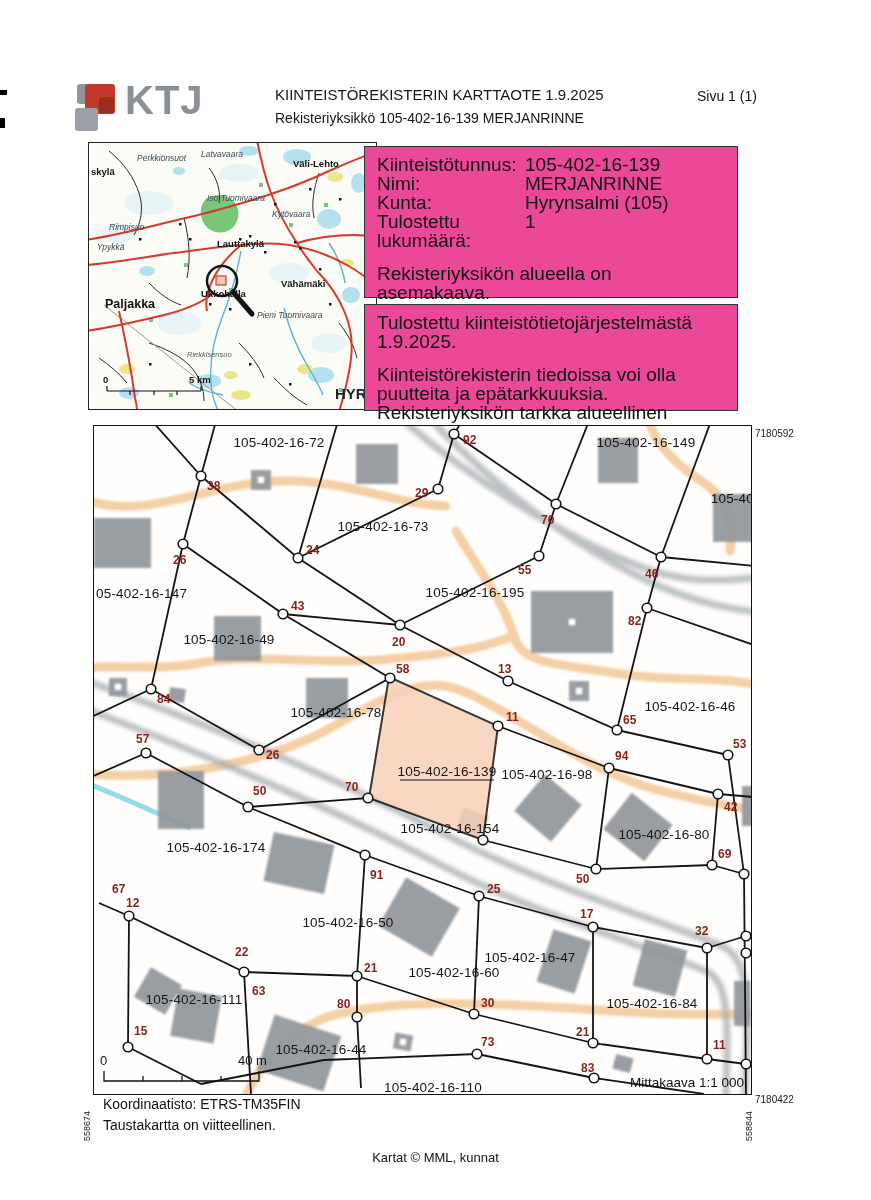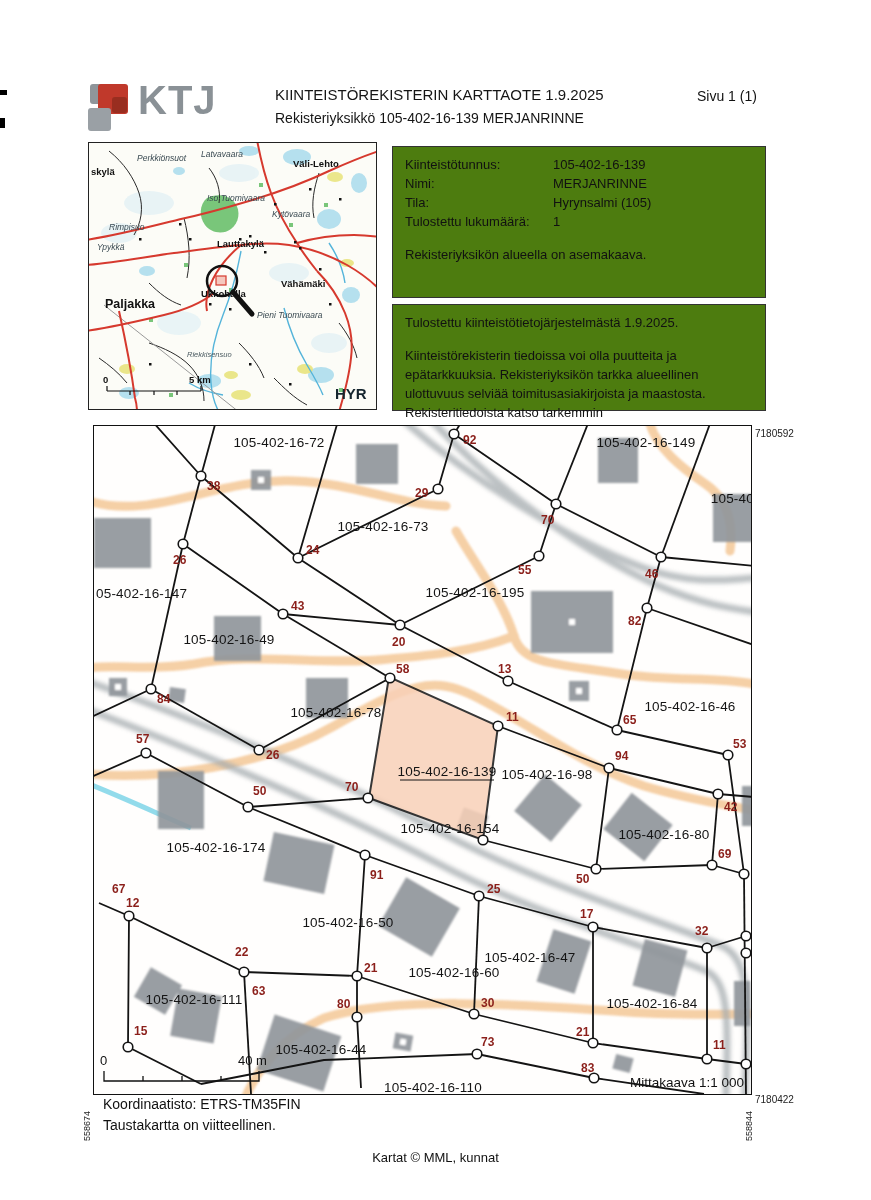--- a/index.html
+++ b/index.html
@@ -1,33 +1,33 @@
 <!DOCTYPE html>
 <html><head>
 <meta charset="utf-8">
 <style>
   html,body{margin:0;padding:0;}
   body{width:871px;height:1200px;position:relative;background:#fff;
        font-family:"Liberation Sans",sans-serif;color:#111;overflow:hidden;}
   .abs{position:absolute;}
   
-  #logo-wrap{left:88px;top:84px;width:180px;height:52px;}
+  #logo-wrap{left:75px;top:84px;width:180px;height:52px;}
   .logo-sq{position:absolute;border-radius:3px;}
   #logo-text{position:absolute;left:50px;top:-6px;font-size:40px;font-weight:bold;
              color:#8a9196;letter-spacing:1px;}
   #title1{left:275px;top:86px;font-size:15px;color:#151515;}
   #title2{left:275px;top:110px;font-size:14px;color:#151515;}
   #page-no{left:697px;top:88px;font-size:14px;}
   .scan-mark{position:absolute;background:#000;}
   
   #overview{left:88px;top:142px;width:287px;height:266px;border:1.6px solid #222;
             background:#fcfcf7;overflow:hidden;}
   
-  .infobox{position:absolute;left:392px;width:374px;border:1.4px solid #333;
-           background:#4d7c0f;font-size:13px;line-height:19px;padding:8px 12px;box-sizing:border-box;}
+  .infobox{position:absolute;left:364px;width:374px;border:1.4px solid #333;
+           background:#ec4899;font-size:19px;line-height:19px;padding:8px 12px;box-sizing:border-box;}
   #box1{top:146px;height:152px;}
   #box2{top:304px;height:107px;}
   .irow{display:flex;}
   .irow .lab{width:148px;flex:none;}
   .note{margin-top:14px;}
   #box2 .para{margin-top:14px;}
   
   #mainmap{left:93px;top:425px;width:657px;height:668px;border:1.6px solid #111;
            background:#fffefd;overflow:hidden;}
   .corner{position:absolute;font-size:10px;color:#222;}
@@ -189,21 +189,21 @@
   <div id="info-rows">
       <div class="irow">
         <div class="lab">Kiinteistötunnus:</div>
         <div>105-402-16-139</div>
       </div>
       <div class="irow">
         <div class="lab">Nimi:</div>
         <div>MERJANRINNE</div>
       </div>
       <div class="irow">
-        <div class="lab">Tila:</div>
+        <div class="lab">Kunta:</div>
         <div>Hyrynsalmi (105)</div>
       </div>
       <div class="irow">
         <div class="lab">Tulostettu lukumäärä:</div>
         <div>1</div>
       </div>
     </div>
   <div class="note">Rekisteriyksikön alueella on asemakaava.</div>
 </div>
 <div id="box2" class="infobox">

